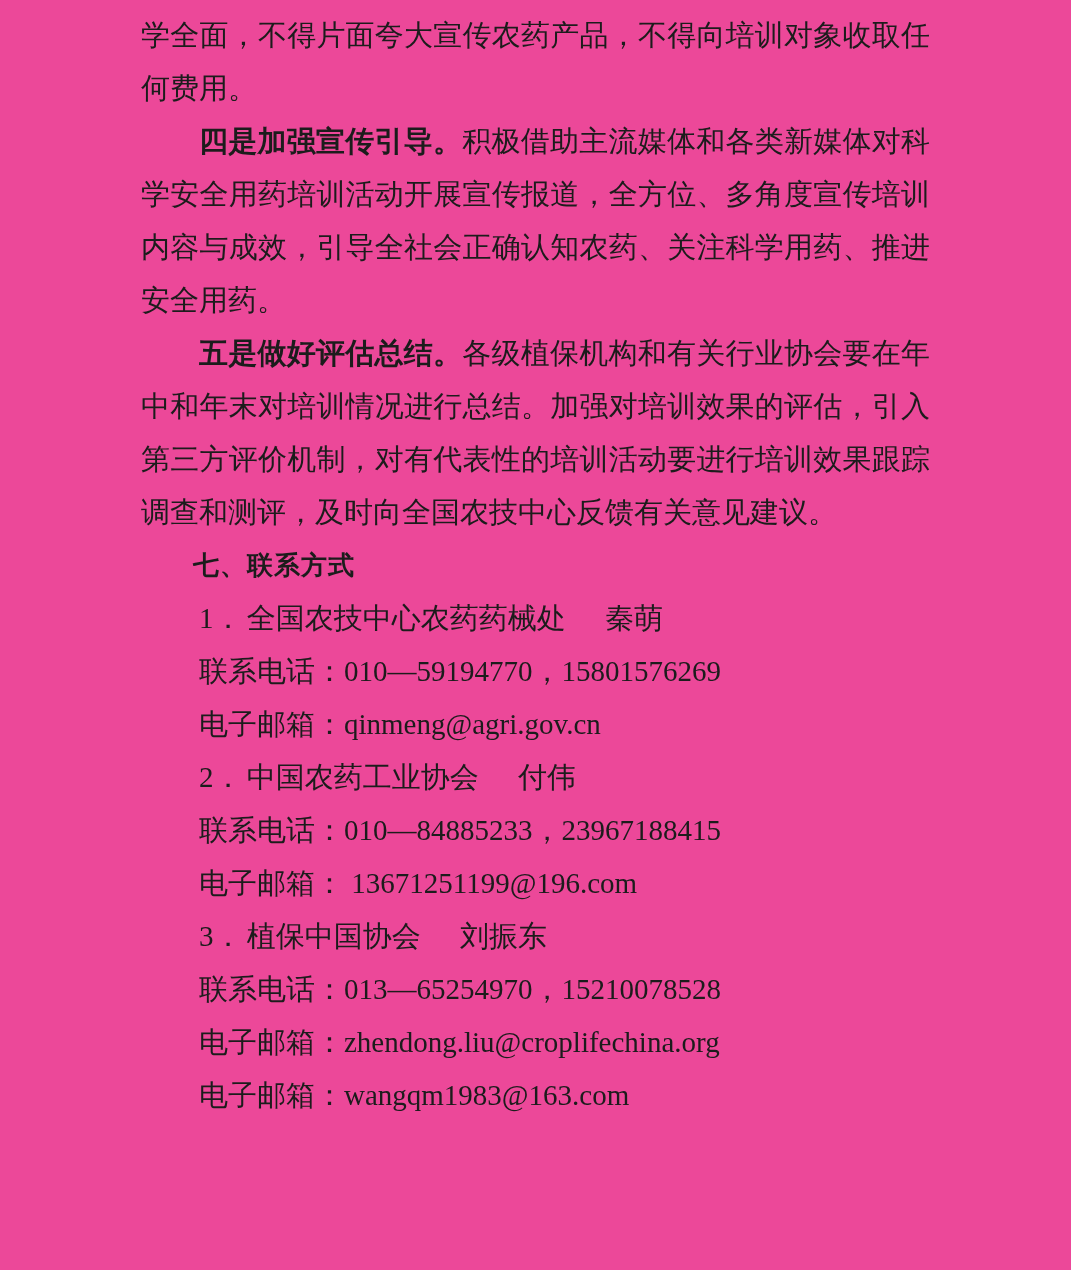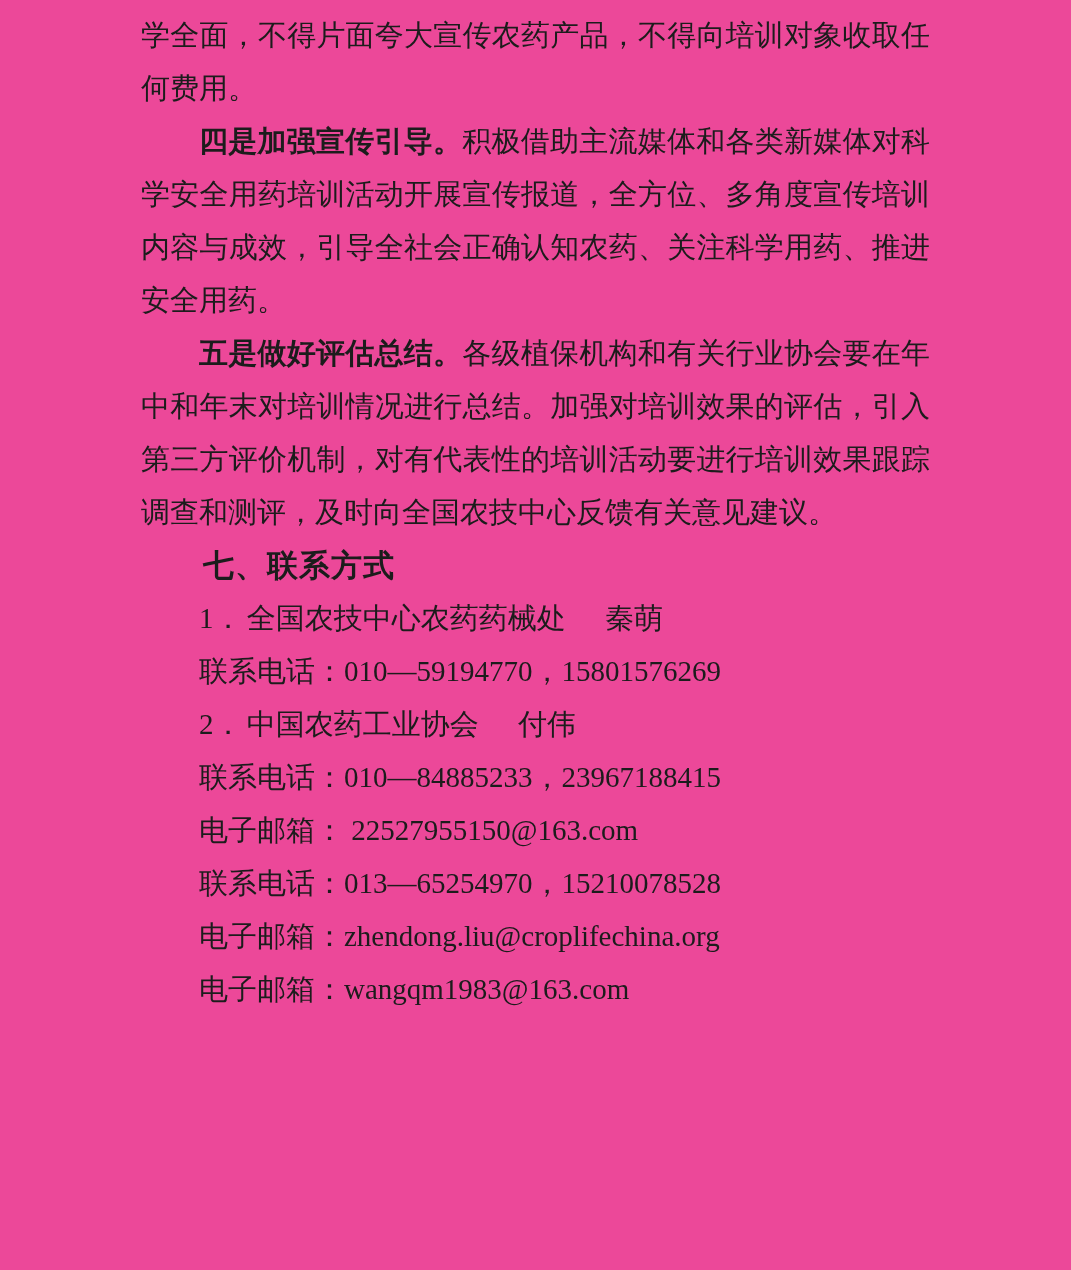--- a/index.html
+++ b/index.html
@@ -22,21 +22,21 @@
   .doc p {
     margin: 0;
     line-height: 53px;
     text-align: justify;
   }
   .indent { text-indent: 2em; }
   .lead { font-weight: bold; }
   .section-heading {
     font-family: "Liberation Sans", "DejaVu Sans", sans-serif;
     font-weight: bold;
-    font-size: 31px;
+    font-size: 26px;
     letter-spacing: 1px;
   }
   .person { margin-left: 1.35em; }
   .num { margin-right: 0.15em; }
 </style>
 </head>
 <body>
 
 <div class="page">
   <div class="doc">
@@ -45,22 +45,24 @@
         <p><span>学全面，不得片面夸大宣传农药产品，不得向培训对象收取任何费用。</span></p>
         <p class="indent"><span class="lead">四是加强宣传引导。</span><span>积极借助主流媒体和各类新媒体对科学安全用药培训活动开展宣传报道，全方位、多角度宣传培训内容与成效，引导全社会正确认知农药、关注科学用药、推进安全用药。</span></p>
         <p class="indent"><span class="lead">五是做好评估总结。</span><span>各级植保机构和有关行业协会要在年中和年末对培训情况进行总结。加强对培训效果的评估，引入第三方评价机制，对有代表性的培训活动要进行培训效果跟踪调查和测评，及时向全国农技中心反馈有关意见建议。</span></p>
       </div>
 
     <p class="indent section-heading">七、联系方式</p>
 
     <div id="contacts-list">
         <p class="indent"><span class="num">1．</span><span>全国农技中心农药药械处</span><span class="person">秦萌</span></p>
         <p class="indent"><span>联系电话：</span><span>010—59194770，15801576269</span></p>
+        <p class="indent"><span>电子邮箱：</span><span>qinmeng@agri.gov.cn</span></p>
         <p class="indent"><span class="num">2．</span><span>中国农药工业协会</span><span class="person">付伟</span></p>
         <p class="indent"><span>联系电话：</span><span>010—84885233，23967188415</span></p>
-        <p class="indent"><span>电子邮箱：</span><span> 22527955150@163.com</span></p>
+        <p class="indent"><span>电子邮箱：</span><span> 13671251199@196.com</span></p>
+        <p class="indent"><span class="num">3．</span><span>植保中国协会</span><span class="person">刘振东</span></p>
         <p class="indent"><span>联系电话：</span><span>013—65254970，15210078528</span></p>
         <p class="indent"><span>电子邮箱：</span><span>zhendong.liu@croplifechina.org</span></p>
         <p class="indent"><span>电子邮箱：</span><span>wangqm1983@163.com</span></p>
       </div>
 
   </div>
 </div>
 
 </body></html>

